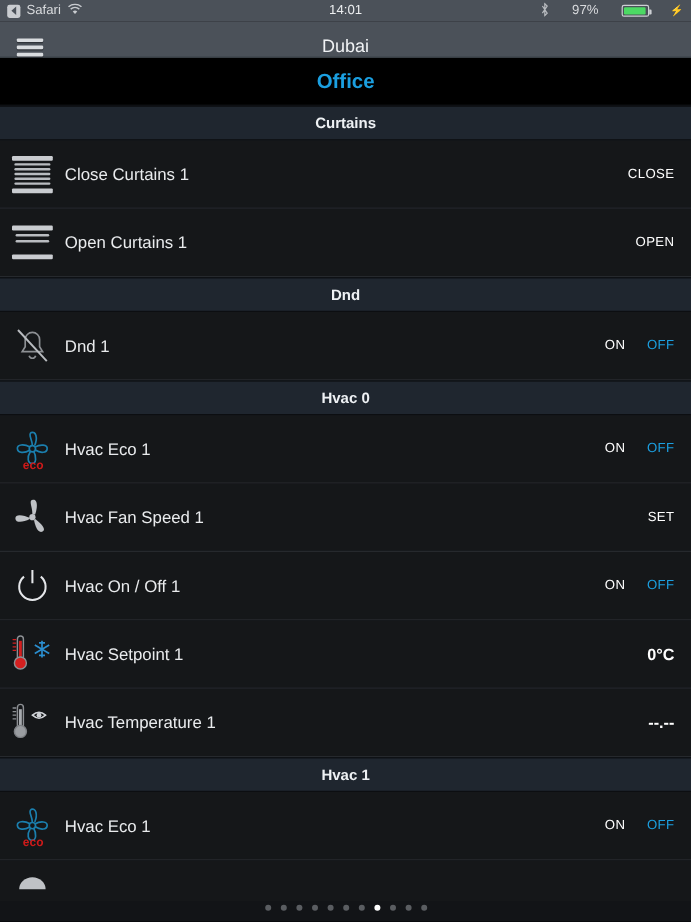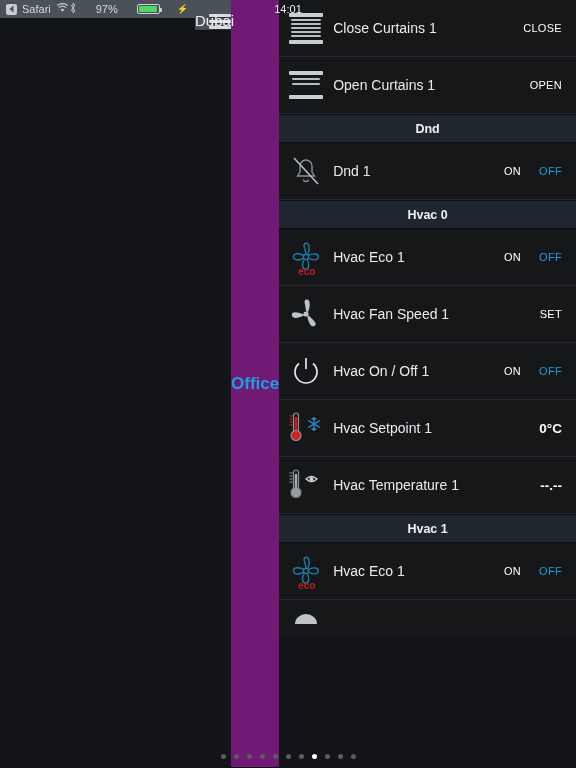--- a/index.html
+++ b/index.html
@@ -2,21 +2,21 @@
 <html><head>
 <meta charset="utf-8">
 <style>
   * { margin:0; padding:0; box-sizing:border-box; }
   html, body {
     width:576px; height:768px;
     background:#000;
     font-family:"Liberation Sans", sans-serif;
     overflow:hidden;
   }
-  #app { width:576px; height:768px; position:relative; background:#121417; display:flex; }
+  #app { width:576px; height:768px; position:relative; background:#121417; display:flex; flex-direction:column; }
 
   
   .statusbar {
     height:18px; background:#4b5159; color:#d8dadd;
     display:flex; align-items:center; font-size:11px;
     padding:0 6px; flex:0 0 18px;
   }
   .sb-left { display:flex; align-items:center; gap:5px; }
   .sb-center { position:absolute; left:0; right:0; text-align:center; font-size:11px; color:#eceef0; pointer-events:none; }
   .sb-right { margin-left:auto; display:flex; align-items:center; gap:19px; z-index:2; }
@@ -44,21 +44,21 @@
   }
   .hamburger { margin-left:14px; width:22px; display:flex; flex-direction:column; gap:3px; cursor:pointer; }
   .hamburger span { display:block; height:3px; background:#d9dcdf; border-radius:1px; box-shadow:0 1px 0 rgba(0,0,0,.35); }
   .nav-title {
     position:absolute; left:0; right:0; text-align:center;
     color:#f0f2f4; font-size:15px; pointer-events:none;
   }
 
   
   .room-title {
-    flex:0 0 40px; background:#701a75; display:flex; align-items:center; justify-content:center;
+    flex:0 0 40px; background:#000000; display:flex; align-items:center; justify-content:center;
     color:#1b9fe0; font-size:17px; font-weight:bold;
     border-bottom:1px solid #0b0c0e;
   }
 
   
   .list { flex:1 1 auto; overflow:hidden; background:#121417; }
   .section-head {
     height:29px; background:#1f262f; color:#eef1f4;
     font-size:12.5px; font-weight:bold;
     display:flex; align-items:center; justify-content:center;
@@ -151,20 +151,21 @@
       <span></span>
         <span></span>
         <span></span>
     </div>
     <div class="nav-title">Dubai</div>
   </div>
 
   <div class="room-title">Office</div>
 
   <div class="list" id="list">
+      <div class="section-head">Curtains</div>
       <div class="row">
         <span class="ico">
           <span class="blind closed">
             <span class="cap"></span>
             <span class="slat"></span>
             <span class="slat"></span>
             <span class="slat"></span>
             <span class="slat"></span>
             <span class="slat"></span>
             <span class="foot"></span>

